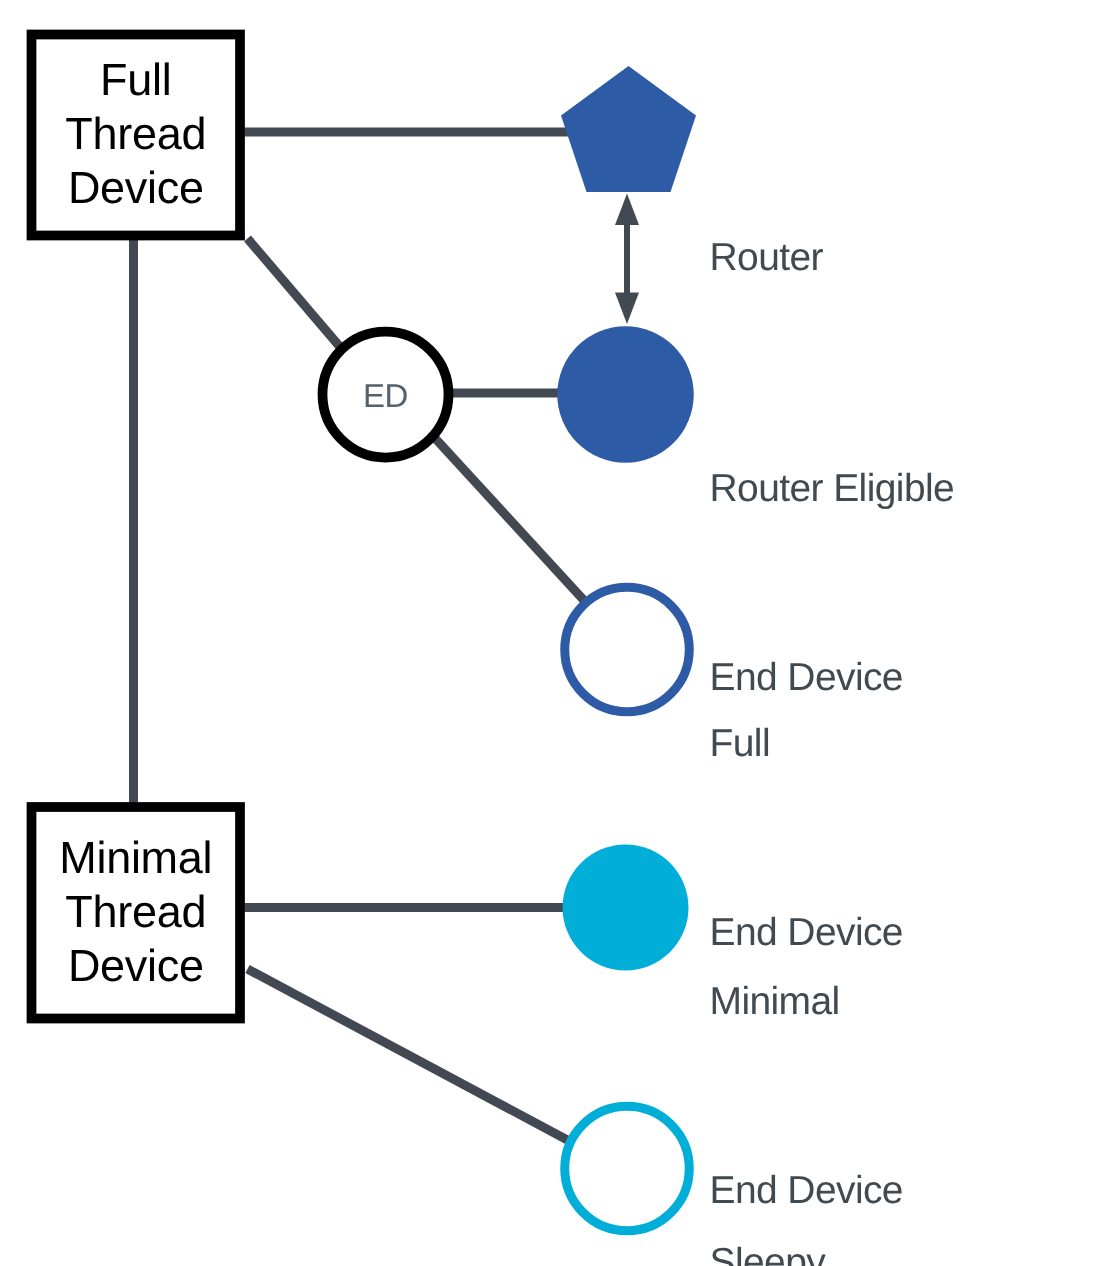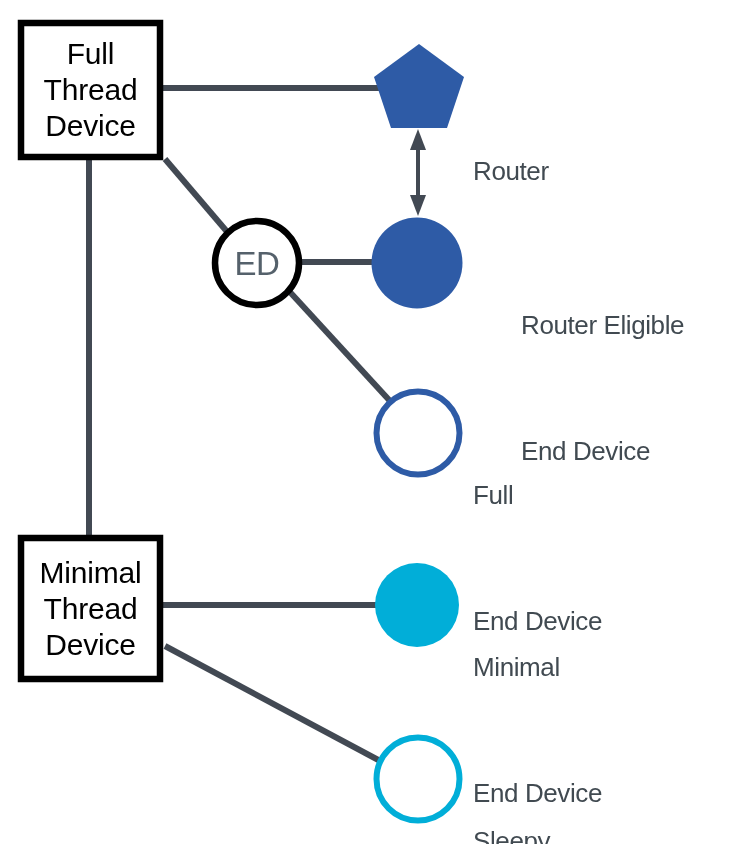--- a/index.html
+++ b/index.html
@@ -51,21 +51,21 @@
     line-height: 42px;
     letter-spacing: -0.4px;
     white-space: pre;
   }
   .legend-label span { display: block; }
 
   .ed-label {
     position: absolute;
     color: #55616b;
     font-family: "Liberation Sans", sans-serif;
-    font-size: 33px;
+    font-size: 22px;
     line-height: 29px;
     letter-spacing: -0.3px;
     text-align: center;
     white-space: pre;
   }
 </style>
 </head>
 <body>
 
 <div id="diagram-root">
@@ -122,21 +122,21 @@
     <span>Thread</span>
     <span>Device</span>
   </div>
 
   <div class="ed-label" style="left:214px; top:249px; width:86px;">ED</div>
 
   <div class="legend-label" style="left:473px; top:66px;">
     <span>Router</span>
   </div>
 
-  <div class="legend-label" style="left:473px; top:220px;margin-left:48px;">
+  <div class="legend-label" style="left:473px; top:220px;">
     <span>Router Eligible</span>
     <span>End Device</span>
   </div>
 
   <div class="legend-label" style="left:473px; top:390px;">
     <span>Full</span>
     <span>End Device</span>
   </div>
 
   <div class="legend-label" style="left:473px; top:562px;">

